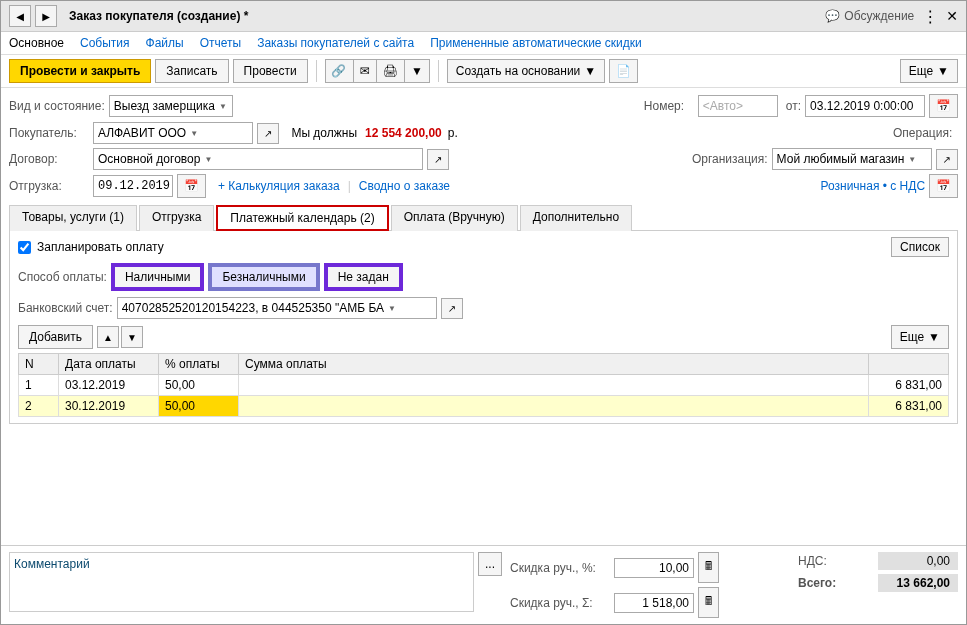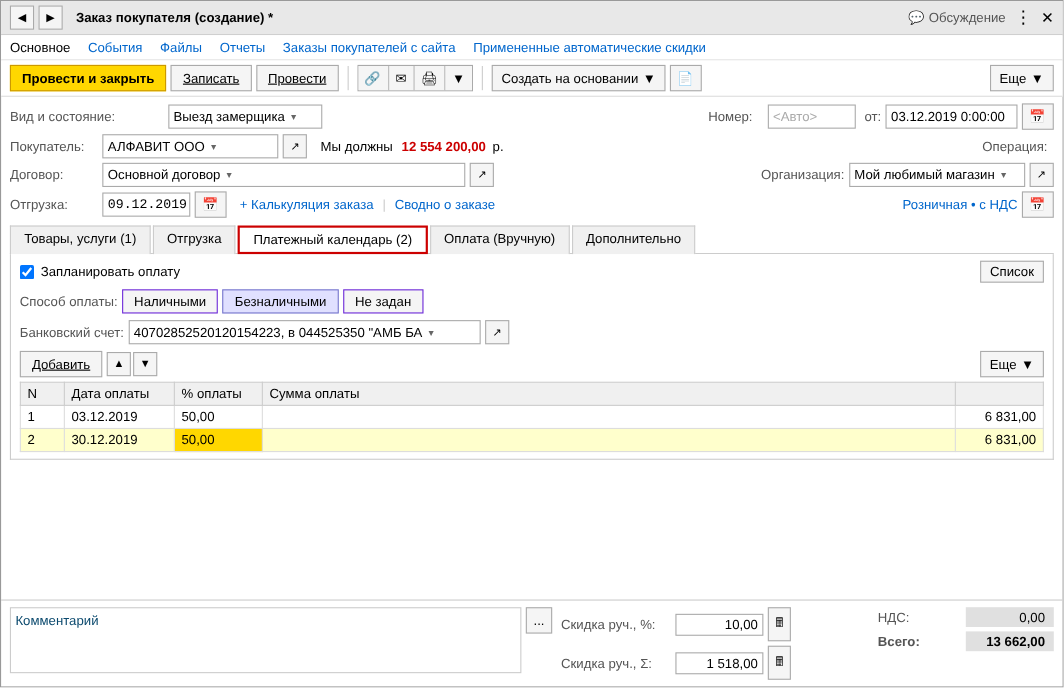--- a/index.html
+++ b/index.html
@@ -8,39 +8,39 @@
     .title-bar { background: #e8e8e8; border-bottom: 1px solid #ccc; padding: 4px 8px; display: flex; align-items: center; justify-content: space-between; }
     .title-bar-left { display: flex; align-items: center; gap: 4px; }
     .nav-btn { width: 22px; height: 22px; border: 1px solid #aaa; background: #f5f5f5; cursor: pointer; display: flex; align-items: center; justify-content: center; font-size: 10px; }
     .title-text { font-size: 12px; font-weight: bold; margin-left: 8px; }
     .title-bar-right { display: flex; align-items: center; gap: 8px; }
     .discuss-btn { display: flex; align-items: center; gap: 4px; cursor: pointer; color: #555; font-size: 12px; }
     .menu-bar { background: #fff; padding: 4px 8px; border-bottom: 1px solid #ddd; display: flex; gap: 16px; }
     .menu-item { color: #0066cc; cursor: pointer; text-decoration: none; font-size: 12px; }
     .toolbar { background: #fff; padding: 4px 8px; border-bottom: 1px solid #ddd; display: flex; align-items: center; gap: 4px; }
     .btn-yellow { background: #ffd700; border: 1px solid #cc9900; padding: 4px 10px; cursor: pointer; font-size: 12px; font-weight: bold; }
-    .btn-normal { background: #f5f5f5; border: 1px solid #aaa; padding: 4px 10px; cursor: pointer; font-size: 12px; text-decoration: underline; }
+    .btn-normal { background: #f5f5f5; border: 1px solid #aaa; padding: 4px 10px; cursor: pointer; font-size: 12px; }
     .btn-icon { background: #f5f5f5; border: 1px solid #aaa; padding: 4px 6px; cursor: pointer; font-size: 12px; }
     .btn-group { display: flex; border: 1px solid #aaa; }
     .btn-group .btn-part { background: #f5f5f5; border: none; border-right: 1px solid #aaa; padding: 4px 6px; cursor: pointer; font-size: 12px; }
     .btn-group .btn-part:last-child { border-right: none; }
     .btn-dropdown { background: #f5f5f5; border: 1px solid #aaa; padding: 4px 8px; cursor: pointer; font-size: 12px; display: flex; align-items: center; gap: 4px; }
     .content-area { flex: 1; padding: 6px 8px; overflow: auto; }
     .form-row { display: flex; align-items: center; margin-bottom: 4px; gap: 4px; }
     .form-label { color: #555; min-width: 80px; white-space: nowrap; }
     .form-select { border: 1px solid #aaa; background: #fff; padding: 2px 4px; font-size: 12px; height: 22px; display: flex; align-items: center; position: relative; cursor: pointer; }
     .form-select::after { content: '▼'; font-size: 8px; margin-left: 4px; color: #666; }
     .field-box { border: 1px solid #aaa; background: #fff; padding: 2px 4px; font-size: 12px; height: 22px; display: flex; align-items: center; }
     .tabs-row { display: flex; margin: 6px 0 0 0; border-bottom: 1px solid #ccc; }
     .tab { padding: 4px 12px; border: 1px solid #ccc; border-bottom: none; cursor: pointer; background: #f0f0f0; margin-right: 2px; font-size: 12px; position: relative; bottom: -1px; }
     .tab.active { background: #fff; border-bottom: 1px solid #fff; font-weight: normal; }
     .tab.highlighted { border: 2px solid #cc0000; background: #fff; bottom: -1px; }
     .tab-content { border: 1px solid #ccc; border-top: none; padding: 8px; background: #fff; }
     .small-btn { border: 1px solid #aaa; background: #f5f5f5; padding: 2px 8px; cursor: pointer; font-size: 12px; }
-    .payment-method-btn { border: 1px solid #6d28d9; background: #f5f5f5; padding: 3px 10px; cursor: pointer; font-size: 12px; }
+    .payment-method-btn { border: 4px solid #6d28d9; background: #f5f5f5; padding: 3px 10px; cursor: pointer; font-size: 12px; }
     .payment-method-btn.active { background: #e0e0ff; border-color: #7777cc; }
     .checkbox-row { display: flex; align-items: center; gap: 6px; margin-bottom: 6px; }
     .data-table { width: 100%; border-collapse: collapse; margin-top: 4px; }
     .data-table th { background: #f0f0f0; border: 1px solid #ccc; padding: 3px 6px; text-align: left; font-weight: normal; font-size: 12px; }
     .data-table td { border: 1px solid #ddd; padding: 3px 6px; font-size: 12px; }
     .data-table tr.normal { background: #fff; }
     .row-selected-yellow td { background: #ffffcc; }
     .footer-area { border-top: 1px solid #ccc; padding: 6px 8px; display: flex; gap: 8px; }
     .comment-box { border: 1px solid #ccc; flex: 1; min-height: 60px; padding: 4px; color: #999; font-size: 12px; cursor: text; }
     .discount-area { display: flex; flex-direction: column; gap: 4px; min-width: 280px; }
@@ -107,21 +107,21 @@
     <button class="btn-dropdown">
       <span>Еще</span>
       <span>▼</span>
     </button>
   </div>
 
   <div class="content-area">
 
     <div class="form-row">
       <span class="form-label">Вид и состояние:</span>
-      <div class="form-select" style="width:140px;margin-left:44px;">
+      <div class="form-select" style="width:124px;">
         <span>Выезд замерщика</span>
       </div>
       <div style="flex:1;"></div>
       <span class="form-label" style="min-width:50px;">Номер:</span>
       <div class="field-box" style="width:80px;">
         <span style="color:#aaa;">&lt;Авто&gt;</span>
       </div>
       <span style="margin-left:4px; color:#555;">от:</span>
       <div class="field-box" style="width:120px;">
         <span>03.12.2019  0:00:00</span>

